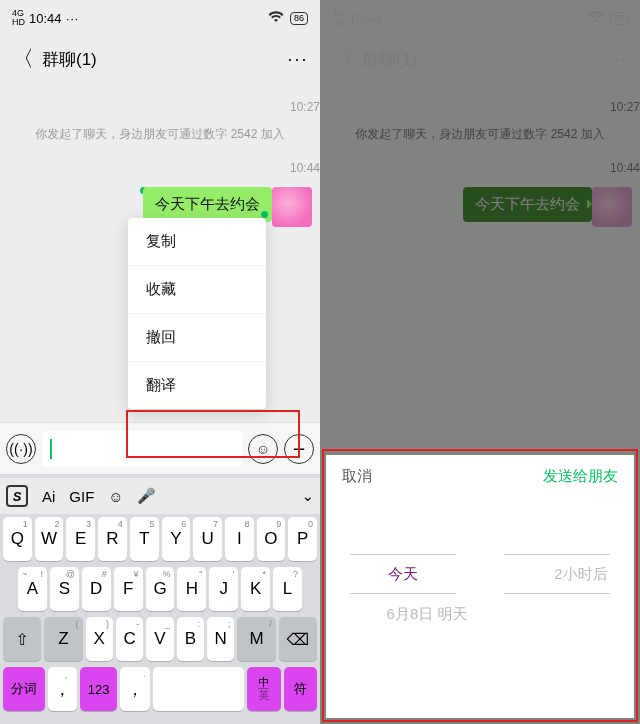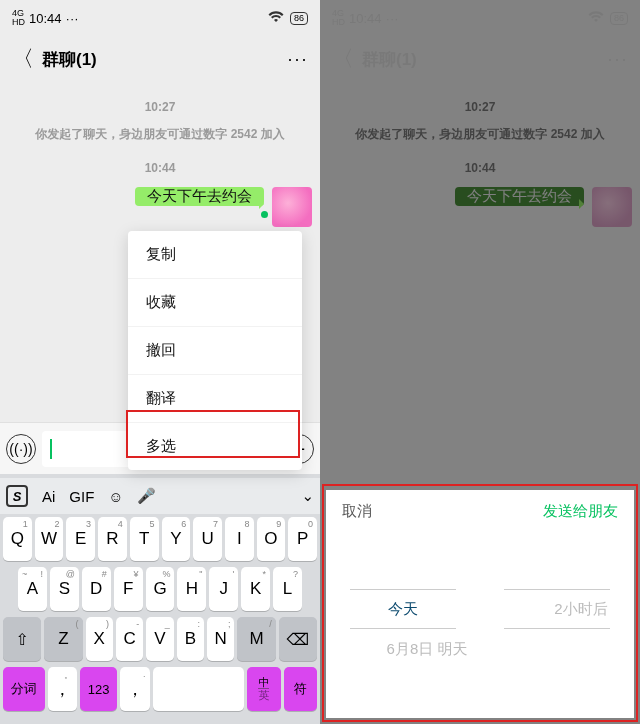--- a/index.html
+++ b/index.html
@@ -30,56 +30,55 @@
       border: 1px solid #333; border-radius: 4px; padding: 1px 3px;
       font-size: 9px; line-height: 1;
     }
 
     
     .nav-bar {
       height: 46px; display: flex; align-items: center; padding: 0 12px;
       position: relative; z-index: 2;
     }
     .back-chev { font-size: 22px; font-weight: 300; margin-right: 8px; }
-    .nav-title { font-size: 17px; font-weight: 700; }
+    .nav-title { font-size: 17px; font-weight: 400; }
     .nav-more { margin-left: auto; font-size: 18px; letter-spacing: 1px; }
 
     
     .chat-area { position: relative; z-index: 2; }
-    .time-stamp { text-align: center; font-size: 12px; color: #9a9a9a; margin-top: 18px; font-weight: bold; }
-    .system-msg { text-align: center; font-size: 12px; color: #9a9a9a; margin-top: 12px; padding: 0 18px; font-weight: bold; }
+    .time-stamp { text-align: right; font-size: 12px; color: #9a9a9a; margin-top: 18px; }
+    .system-msg { text-align: center; font-size: 12px; color: #9a9a9a; margin-top: 12px; padding: 0 18px; }
     .msg-row {
       display: flex; justify-content: flex-end; align-items: flex-start;
       padding: 6px 4px 0 0; margin-top: 6px; position: relative;
     }
     .bubble {
       background: #95ec69; color: #111; font-size: 15px;
-      padding: 0 12px; border-radius: 4px; position: relative;
-      margin-right: 8px;
+      padding: 8px 12px; border-radius: 4px; position: relative;
     }
     .bubble::after {
       content: ""; position: absolute; right: -5px; top: 12px;
       border: 5px solid transparent; border-left-color: #95ec69;
     }
     .avatar {
       width: 40px; height: 40px; border-radius: 4px;
       background: radial-gradient(circle at 40% 40%, #fdb0d8, #f46ec0 70%);
       margin-right: 4px;
     }
     .avatar-dimmed {
       background: radial-gradient(circle at 40% 40%, #f4c9e0, #d99ec4 70%);
     }
     .sel-dot {
       width: 7px; height: 7px; background: #07c160; border-radius: 50%;
       position: absolute;
     }
 
     
     .context-menu {
-      position: absolute; left: 128px; top: 231px; width: 174px;
+      position: absolute; left: 128px; top: 218px; width: 138px;
       background: #fff; border-radius: 4px;
       box-shadow: 0 4px 16px rgba(0,0,0,0.15);
       z-index: 20;
     }
     .menu-item {
       padding: 14px 18px; font-size: 15px; color: #111;
       border-bottom: 1px solid #f2f2f2;
     }
     .menu-item:last-child { border-bottom: none; }
     .menu-highlight {
@@ -131,21 +130,21 @@
     .key-sub-left { position: absolute; top: 2px; left: 4px; font-size: 9px; color: #888; }
     .key-fn { background: #d946ef; font-size: 13px; }
     .kb-row-3 .key:first-child, .kb-row-3 .key:last-child { flex: 1.4; background: #c0c3c8; }
     .shift-arrow { font-size: 16px; }
     .key-lang { flex-direction: column; line-height: 1; }
     .key-lang .top { font-size: 11px; }
     .key-lang .bot { font-size: 11px; border-top: 1px solid #333; padding-top: 1px; }
 
     
     .sheet-wrap {
-      position: absolute; left: 0; right: 0; bottom: 0; height: 240px;
+      position: absolute; left: 0; right: 0; bottom: 0; height: 275px;
       z-index: 40;
     }
     .red-outline {
       position: absolute; left: 2px; right: 2px; top: 0; bottom: 2px;
       border: 2px solid #d22; pointer-events: none; z-index: 50;
     }
     .sheet {
       position: absolute; inset: 6px; background: #fff;
     }
     .sheet-header {
@@ -158,21 +157,21 @@
       display: flex; height: 150px; margin-top: 10px;
     }
     .picker-col { flex: 1; position: relative; text-align: center; }
     .picker-lines {
       position: absolute; left: 24px; right: 24px; top: 46px; height: 40px;
       border-top: 1px solid #ccc; border-bottom: 1px solid #ccc;
     }
     .picker-item {
       height: 40px; line-height: 40px; font-size: 15px;
     }
-    .picker-item.selected { color: #0c4a6e; font-weight: 500; }
+    .picker-item.selected { color: #701a75; font-weight: 500; }
     .picker-item.faded { color: #bbb; padding-left: 48px; }
     .triangle {
       position: absolute; bottom: 4px; left: 50%; transform: translateX(-50%);
       width: 0; height: 0; border-left: 4px solid transparent;
       border-right: 4px solid transparent; border-top: 5px solid #ccc;
     }
   </style>
 </head>
 <body>
 
@@ -211,21 +210,20 @@
       <div class="sel-dot" style="right:52px;top:30px"></div>
       <div class="avatar"></div>
     </div>
   </div>
 
   <div class="context-menu">
     <div class="menu-item">复制</div>
     <div class="menu-item">收藏</div>
     <div class="menu-item">撤回</div>
     <div class="menu-item">翻译</div>
-    <div class="menu-item">多选</div>
   </div>
   <div class="menu-highlight"></div>
 
   <div class="input-bar">
     <div class="ib-icon">((·))</div>
     <div class="ib-input">
         <div class="cursor"></div>
       </div>
     <div class="ib-icon">☺</div>
     <div class="ib-icon ib-plus">＋</div>

